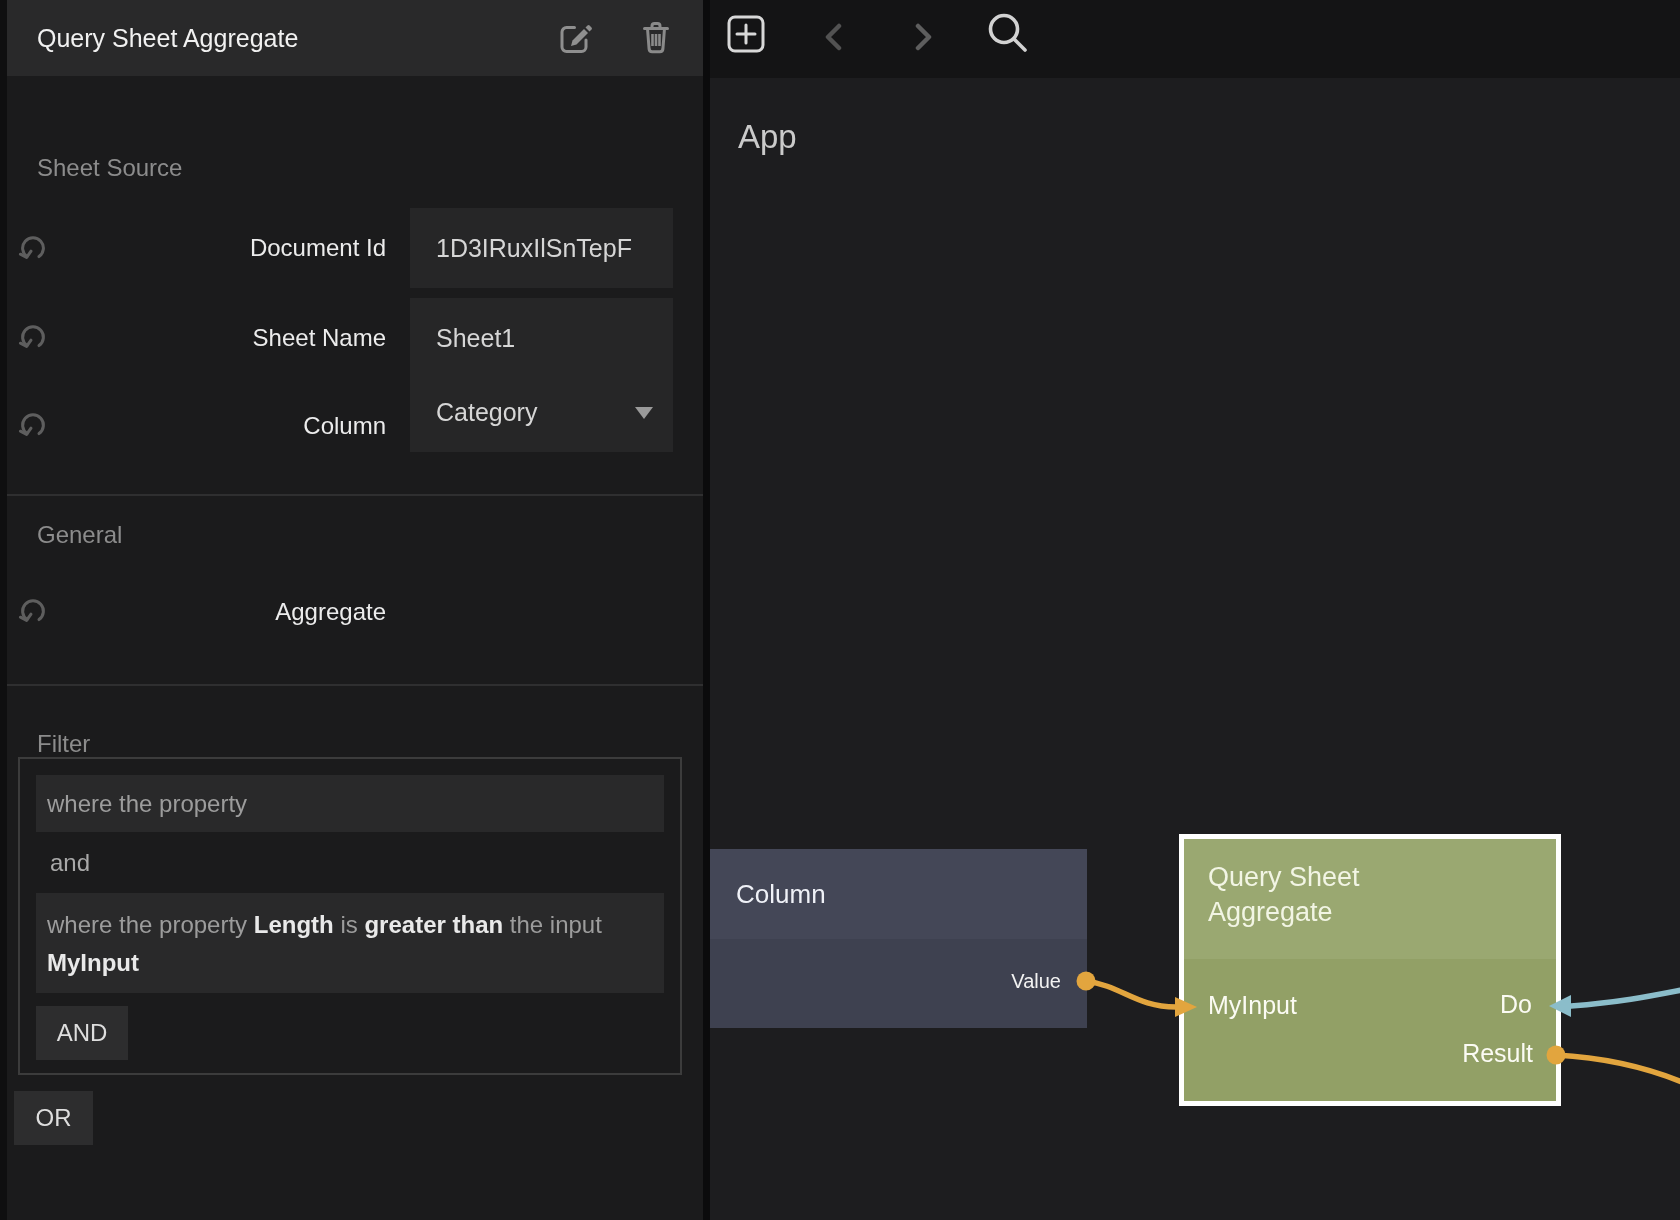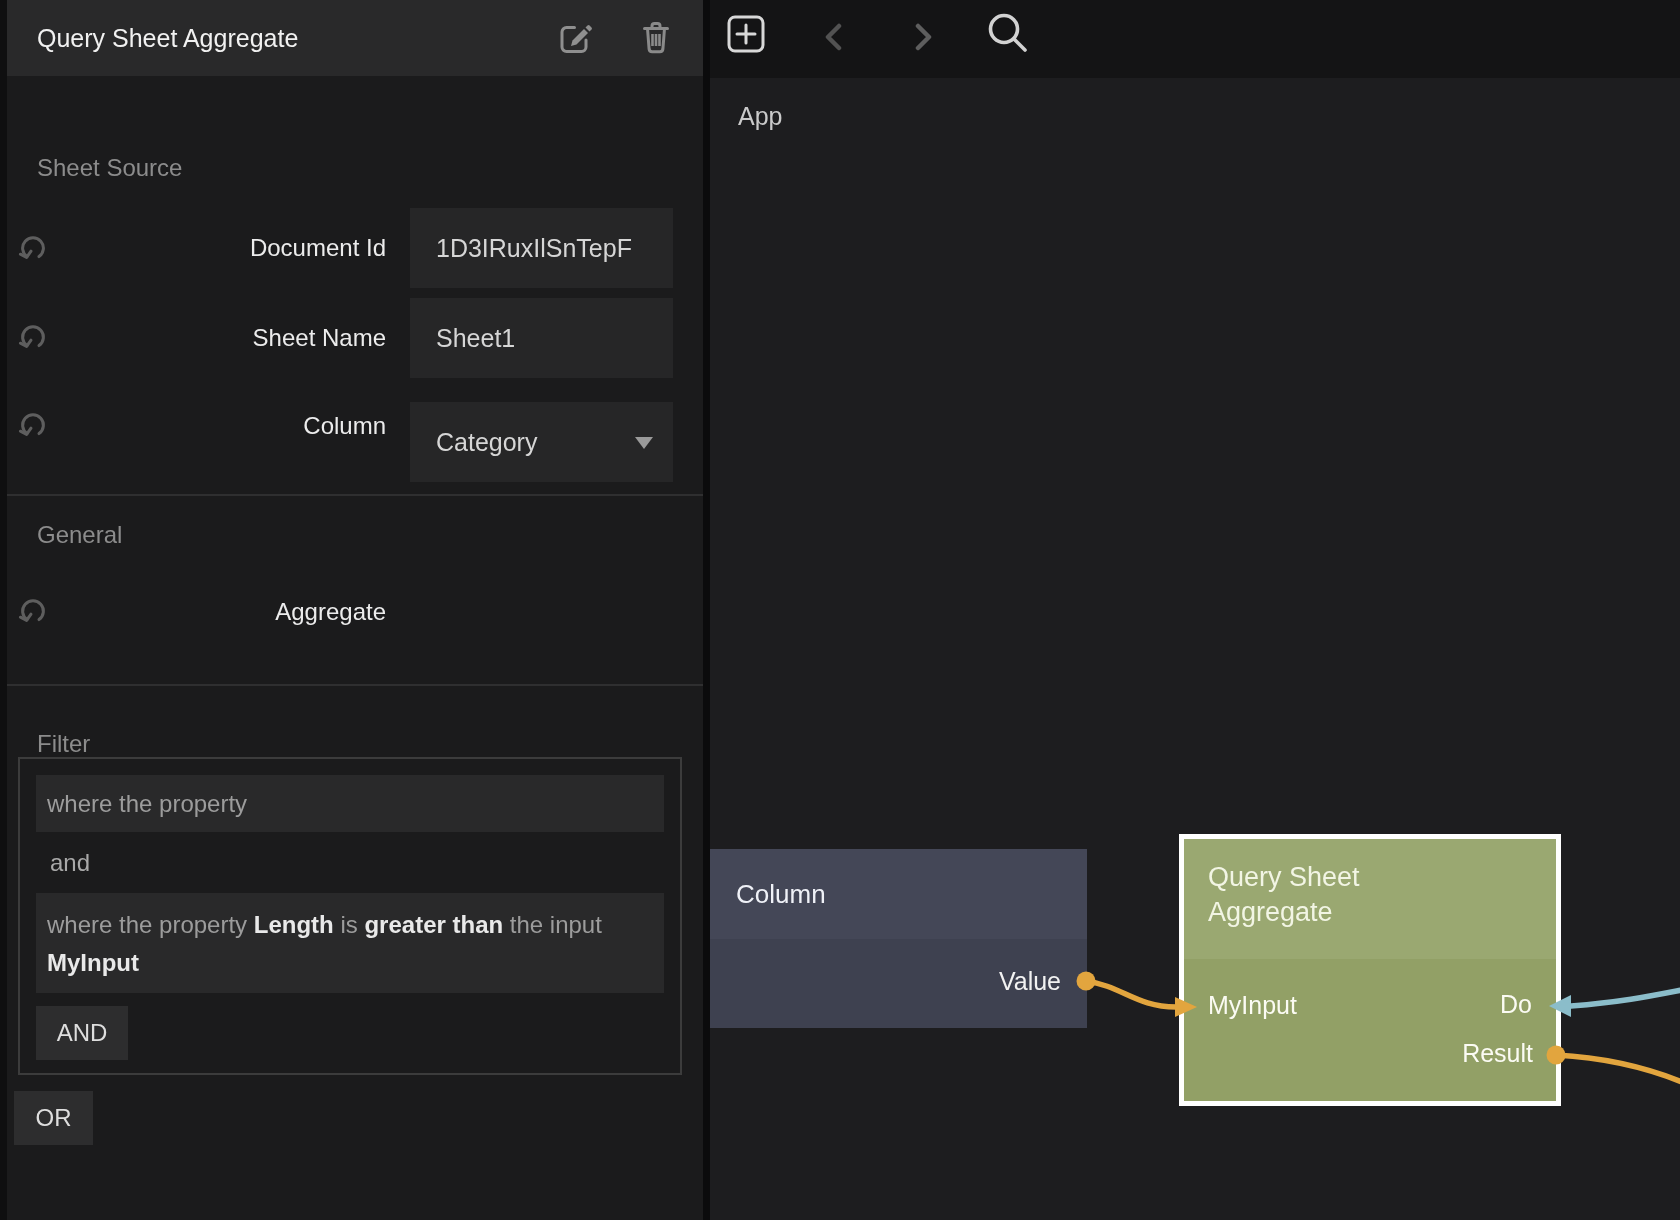--- a/index.html
+++ b/index.html
@@ -40,29 +40,29 @@
   .and-btn{left:16px;top:247px;width:92px;height:54px;}
   .or-btn{left:14px;top:1091px;width:79px;height:54px;}
 
   
   .v-div{position:absolute;left:703px;top:0;width:7px;height:1220px;background:#0b0b0c;}
 
   
   .canvas{position:absolute;left:710px;top:0;width:970px;height:1220px;background:#1d1d1f;overflow:hidden;}
   .toolbar{position:absolute;left:0;top:0;width:970px;height:78px;background:#141415;}
   .tb-icon{position:absolute;cursor:pointer;}
-  .breadcrumb{position:absolute;left:28px;top:102px;font-size:25px;color:#cacaca;}
+  .breadcrumb{position:absolute;left:28px;top:118px;font-size:33px;color:#cacaca;}
 
   .node{position:absolute;}
   .node .n-title{font-size:26px;color:#eff1f7;}
 
   .num-node{left:0;top:849px;width:377px;height:179px;}
   .num-header{height:90px;background:#444757;display:flex;align-items:center;padding-left:26px;}
   .num-body{position:relative;height:89px;background:#3e4150;}
-  .num-port{position:absolute;right:26px;top:0;height:89px;line-height:85px;font-size:25px;color:#f2f2f2;}
+  .num-port{position:absolute;right:26px;top:0;height:89px;line-height:85px;font-size:20px;color:#f2f2f2;}
 
   .qsa-node{left:469px;top:834px;width:382px;height:272px;border:5px solid #ffffff;background:#92a066;}
   .qsa-header{height:120px;background:#9aa871;padding:21px 0 0 24px;}
   .qsa-title{font-size:27px;line-height:35px;color:#f2f5e4;max-width:235px;}
   .qsa-body{position:relative;height:142px;}
   .qsa-port{position:absolute;font-size:25px;color:#fbfbf3;white-space:nowrap;}
   .port-myinput{left:24px;top:32px;}
   .port-do{right:24px;top:31px;}
   .port-result{right:23px;top:80px;}
 
@@ -119,21 +119,21 @@
       <span>Sheet1</span>
     </div>
 
     <span class="reset" style="top:410px">
       <svg width="30" height="30" viewBox="0 0 30 30">
         <path d="M 9 23.6 A 10.4 10.4 0 1 1 21 23.6" fill="none" stroke="#5e5e5e" stroke-width="3" stroke-linecap="round"></path>
         <path d="M 13 18.2 L 8.6 24.4 L 2.4 21.2" fill="none" stroke="#5e5e5e" stroke-width="3" stroke-linecap="round" stroke-linejoin="round"></path>
       </svg>
     </span>
     <div class="f-label" style="top:386px">Column</div>
-    <div class="field" style="top:402px">
+    <div class="field" style="top:372px">
       <span>Category</span>
       <span class="caret"></span>
     </div>
 
     <div class="h-div" style="top:494px"></div>
 
     <div class="sec-label" style="top:521px">General</div>
 
     <span class="reset" style="top:596px">
       <svg width="30" height="30" viewBox="0 0 30 30">

